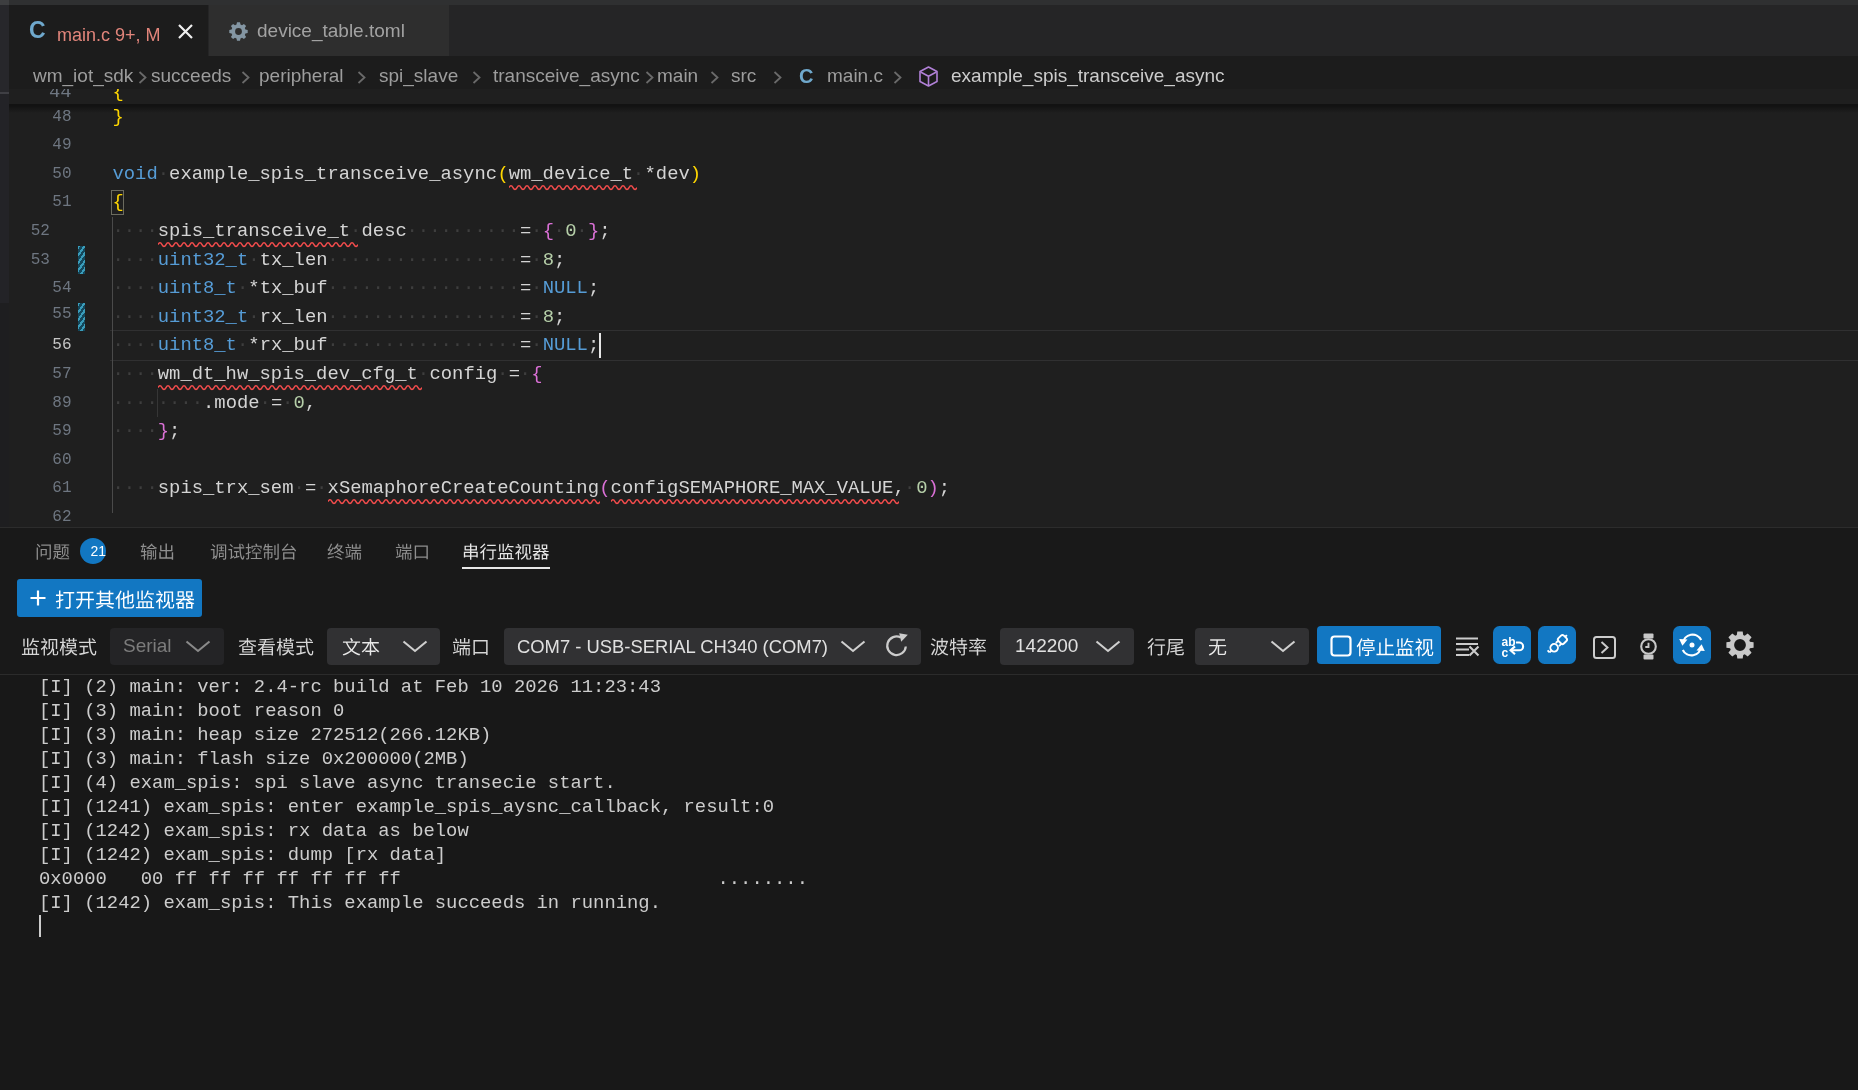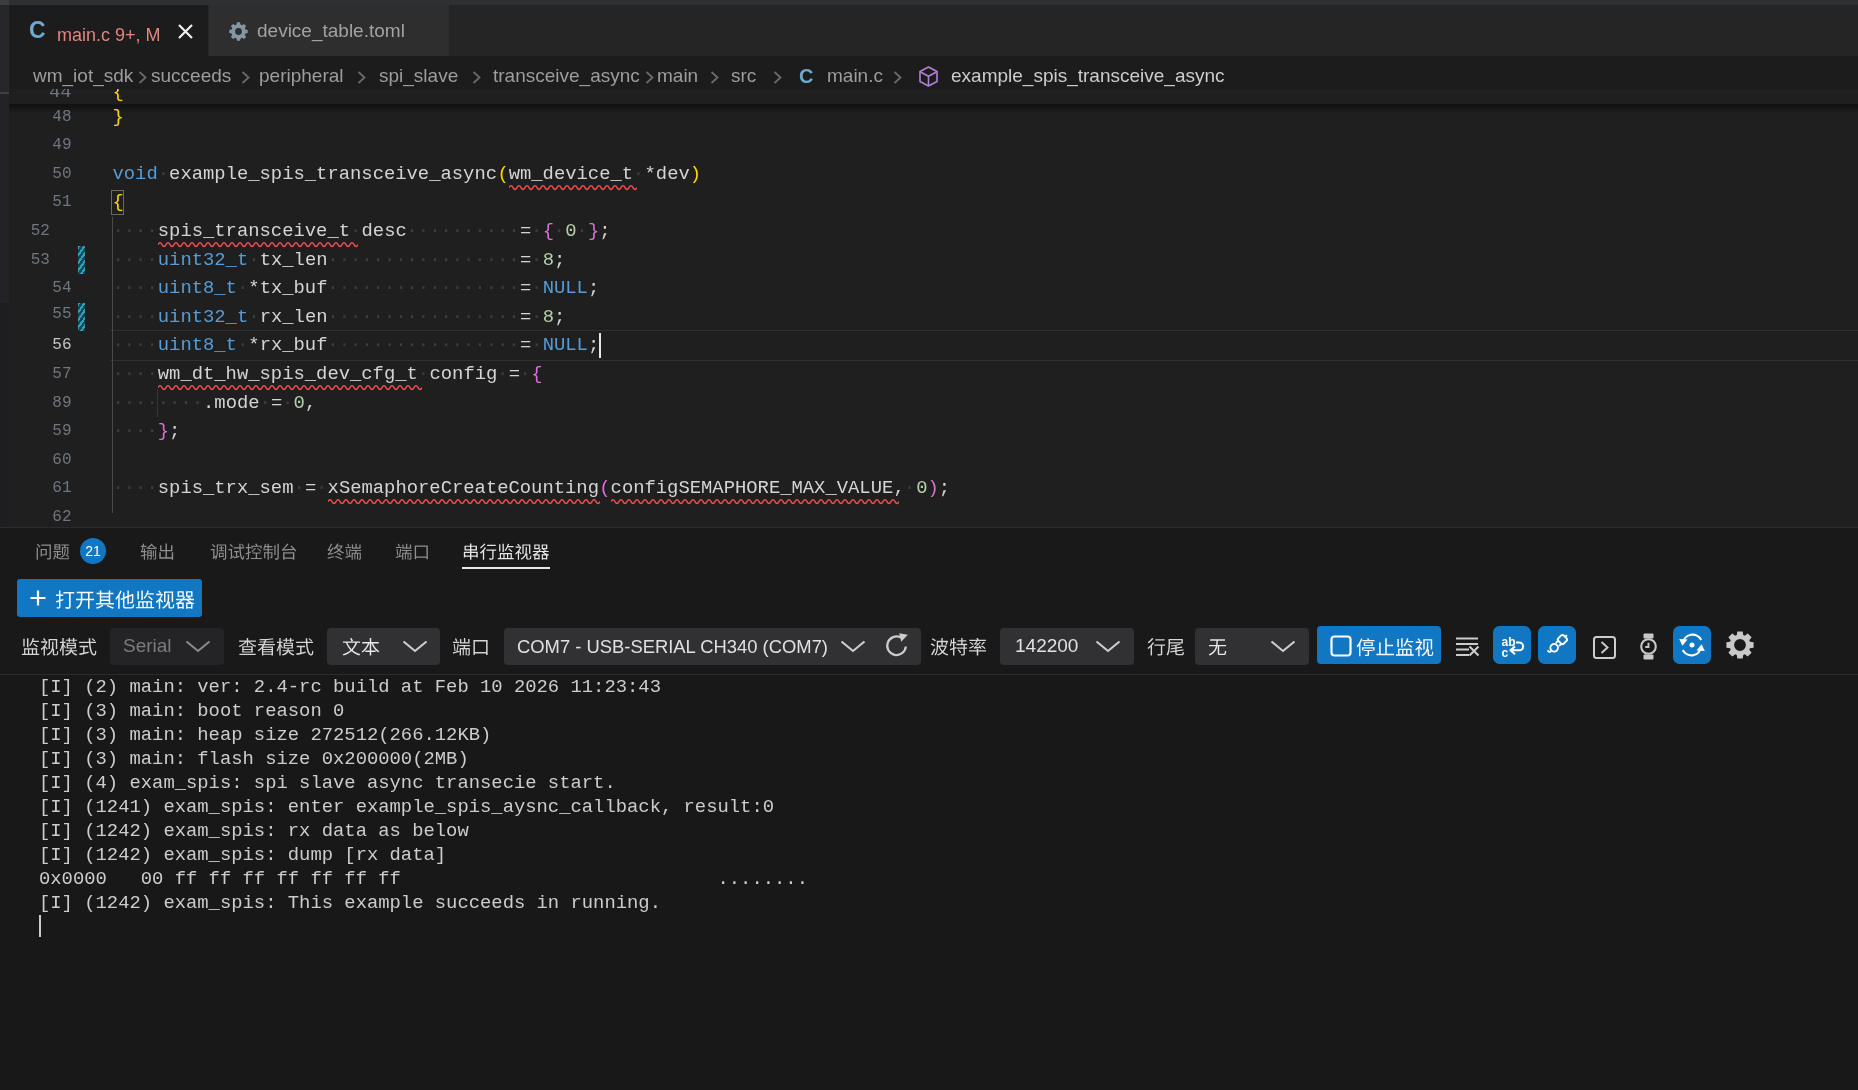--- a/index.html
+++ b/index.html
@@ -166,21 +166,21 @@
       <svg class="cjk" width="35.0" height="25.3" viewBox="0 0 35.0 25.3" style="--w:35.0px">
         <path fill="#8f8f8f" d="M0.8750000000000001 8.889999999999995V10.114999999999997H6.772500000000001V8.889999999999995ZM1.435 11.129999999999995C1.8200000000000003 13.107499999999996 2.1350000000000002 15.679999999999996 2.205 17.412499999999998L3.2550000000000003 17.22C3.1850000000000005 15.487499999999997 2.8525000000000005 12.949999999999996 2.45 10.954999999999997ZM2.6250000000000004 6.1249999999999964C3.0625000000000004 6.929999999999996 3.5700000000000003 8.032499999999995 3.7800000000000002 8.732499999999996L4.952500000000001 8.329999999999997C4.7250000000000005 7.6299999999999955 4.2175 6.5799999999999965 3.7450000000000006 5.774999999999995ZM7.1225000000000005 14.699999999999996V21.682499999999997H8.3125V15.837499999999997H9.852500000000001V21.525H10.902500000000002V15.837499999999997H12.512500000000001V21.49H13.562500000000002V15.837499999999997H15.190000000000001V20.474999999999998C15.190000000000001 20.632499999999997 15.137500000000001 20.685 14.980000000000002 20.685C14.840000000000002 20.702499999999997 14.402500000000002 20.702499999999997 13.912500000000001 20.685C14.052500000000002 20.982499999999998 14.227500000000001 21.419999999999998 14.280000000000001 21.734999999999996C15.0675 21.734999999999996 15.540000000000001 21.717499999999998 15.9075 21.525C16.275000000000002 21.349999999999998 16.345000000000002 21.0525 16.345000000000002 20.492499999999996V14.699999999999996H11.830000000000002L12.32 13.107499999999996H16.747500000000002V11.917499999999997H6.580000000000001V13.107499999999996H10.850000000000001C10.762500000000001 13.632499999999997 10.64 14.209999999999997 10.535 14.699999999999996ZM7.3325000000000005 6.474999999999996V10.639999999999997H16.135V6.474999999999996H14.875000000000002V9.484999999999996H12.232500000000002V5.634999999999996H10.972500000000002V9.484999999999996H8.557500000000001V6.474999999999996ZM5.075 10.797499999999996C4.865 12.914999999999996 4.445 15.994999999999997 4.025 17.902499999999996C2.8000000000000003 18.199999999999996 1.6450000000000002 18.4625 0.77 18.637499999999996L1.0675000000000001 19.949999999999996C2.7125000000000004 19.529999999999998 4.83 18.987499999999997 6.8950000000000005 18.4625L6.737500000000001 17.237499999999997L5.0575 17.6575C5.477500000000001 15.784999999999997 5.915000000000001 13.089999999999996 6.2125 11.007499999999997Z M19.7225 7.4374999999999964V21.262499999999996H21.0875V19.775H31.43V21.192499999999995H32.83V7.4374999999999964ZM21.0875 18.4275V8.749999999999996H31.43V18.4275Z"></path>
       </svg>
     </div>
 <div style="position:absolute;left:462.0px;top:538.3px;line-height:0">
       <svg class="cjk" width="87.5" height="25.3" viewBox="0 0 87.5 25.3" style="--w:87.5px">
         <path fill="#e7e7e7" d="M7.9975000000000005 15.067499999999995V17.622499999999995H3.1850000000000005V15.067499999999995ZM2.5200000000000005 7.6299999999999955V12.389999999999997H7.9975000000000005V13.842499999999998H1.8375000000000001V19.547499999999996H3.1850000000000005V18.794999999999998H7.9975000000000005V21.682499999999997H9.3975V18.794999999999998H14.350000000000001V19.512499999999996H15.750000000000002V13.842499999999998H9.3975V12.389999999999997H14.962500000000002V7.6299999999999955H9.3975V5.599999999999996H7.9975000000000005V7.6299999999999955ZM9.3975 15.067499999999995H14.350000000000001V17.622499999999995H9.3975ZM3.8500000000000005 8.802499999999997H7.9975000000000005V11.217499999999996H3.8500000000000005ZM9.3975 8.802499999999997H13.562500000000002V11.217499999999996H9.3975Z M25.1125 6.649999999999995V7.909999999999997H33.7225V6.649999999999995ZM22.1725 5.582499999999996C21.28 6.859999999999996 19.5825 8.417499999999997 18.1125 9.414999999999996C18.34 9.659999999999997 18.7075 10.167499999999997 18.8825 10.464999999999996C20.4575 9.344999999999995 22.26 7.6299999999999955 23.4325 6.107499999999996ZM24.3425 11.479999999999997V12.739999999999997H30.240000000000002V20.002499999999998C30.240000000000002 20.2825 30.1175 20.369999999999997 29.785000000000004 20.387499999999996C29.47 20.404999999999998 28.28 20.404999999999998 27.0375 20.352499999999996C27.23 20.737499999999997 27.4225 21.279999999999998 27.475 21.647499999999997C29.19 21.647499999999997 30.1875 21.647499999999997 30.7825 21.455C31.36 21.227499999999996 31.57 20.824999999999996 31.57 20.019999999999996V12.739999999999997H34.212500000000006V11.479999999999997ZM22.872500000000002 9.344999999999995C21.665 11.339999999999996 19.740000000000002 13.369999999999997 17.9375 14.664999999999996C18.2 14.927499999999997 18.6725 15.504999999999995 18.865000000000002 15.767499999999997C19.5125 15.242499999999996 20.195 14.612499999999997 20.86 13.929999999999996V21.752499999999998H22.155V12.494999999999997C22.89 11.619999999999996 23.555 10.709999999999996 24.115000000000002 9.799999999999995Z M46.095 11.182499999999996C47.3375 12.057499999999996 48.8775 13.299999999999997 49.595 14.122499999999997L50.645 13.317499999999995C49.875 12.512499999999996 48.335 11.304999999999996 47.0925 10.482499999999996ZM40.5475 5.652499999999996V13.982499999999996H41.86V5.652499999999996ZM37.1175 6.247499999999995V13.422499999999996H38.395V6.247499999999995ZM45.78 5.634999999999996C45.15 8.207499999999996 44.0125 10.657499999999997 42.5075 12.197499999999996C42.8225 12.389999999999997 43.3825 12.792499999999997 43.5925 12.984999999999996C44.4675 12.004999999999997 45.2375 10.709999999999996 45.885000000000005 9.257499999999997H51.52V8.067499999999995H46.375C46.6375 7.367499999999996 46.865 6.632499999999997 47.057500000000005 5.8799999999999955ZM37.8 15.032499999999997V20.037499999999998H35.805V21.227499999999996H51.7475V20.037499999999998H49.8575V15.032499999999997ZM39.025 20.037499999999998V16.169999999999995H41.370000000000005V20.037499999999998ZM42.595 20.037499999999998V16.169999999999995H44.975V20.037499999999998ZM46.182500000000005 20.037499999999998V16.169999999999995H48.58V20.037499999999998Z M60.37500000000001 6.457499999999996V15.767499999999997H61.65250000000001V7.612499999999995H67.06V15.767499999999997H68.3725V6.457499999999996ZM55.19500000000001 6.229999999999995C55.82500000000001 6.912499999999996 56.50750000000001 7.8749999999999964 56.822500000000005 8.522499999999996L57.89000000000001 7.822499999999996C57.57500000000001 7.2099999999999955 56.87500000000001 6.299999999999995 56.19250000000001 5.634999999999996ZM63.64750000000001 8.942499999999995V12.354999999999997C63.64750000000001 15.102499999999996 63.12250000000001 18.444999999999997 58.69500000000001 20.737499999999997C58.95750000000001 20.947499999999998 59.377500000000005 21.437499999999996 59.53500000000001 21.717499999999998C62.16000000000001 20.334999999999997 63.542500000000004 18.4625 64.2425 16.554999999999996V19.949999999999996C64.2425 21.1225 64.715 21.437499999999996 65.905 21.437499999999996H67.4975C69.02000000000001 21.437499999999996 69.2125 20.72 69.38750000000002 17.972499999999997C69.055 17.884999999999998 68.6175 17.709999999999997 68.28500000000001 17.447499999999998C68.215 19.967499999999998 68.12750000000001 20.439999999999998 67.51500000000001 20.439999999999998H66.09750000000001C65.60750000000002 20.439999999999998 65.4675 20.299999999999997 65.4675 19.81V15.469999999999997H64.575C64.8375 14.402499999999996 64.90750000000001 13.352499999999996 64.90750000000001 12.389999999999997V8.942499999999995ZM53.602500000000006 8.609999999999996V9.817499999999995H57.837500000000006C56.822500000000005 12.039999999999996 54.98500000000001 14.227499999999996 53.182500000000005 15.452499999999997C53.37500000000001 15.697499999999998 53.690000000000005 16.362499999999997 53.79500000000001 16.729999999999997C54.477500000000006 16.222499999999997 55.16000000000001 15.592499999999998 55.82500000000001 14.874999999999996V21.682499999999997H57.06750000000001V14.139999999999997C57.68000000000001 14.927499999999997 58.432500000000005 15.924999999999997 58.782500000000006 16.467499999999998L59.62250000000001 15.417499999999997C59.290000000000006 15.032499999999997 58.065000000000005 13.632499999999997 57.400000000000006 12.914999999999996C58.24000000000001 11.724999999999996 58.95750000000001 10.394999999999996 59.447500000000005 9.029999999999996L58.74750000000001 8.557499999999996L58.502500000000005 8.609999999999996Z M73.43 7.524999999999997H76.405V9.992499999999996H73.43ZM80.885 7.524999999999997H84.035V9.992499999999996H80.885ZM80.745 11.829999999999997C81.48 12.109999999999996 82.355 12.547499999999996 82.95 12.949999999999996H77.91C78.3125 12.389999999999997 78.6625 11.812499999999996 78.9425 11.234999999999996L77.64750000000001 10.989999999999997V6.387499999999996H72.24V11.129999999999995H77.5425C77.2625 11.742499999999996 76.86 12.354999999999997 76.37 12.949999999999996H70.91V14.122499999999997H75.215C74.025 15.172499999999996 72.4675 16.117499999999996 70.525 16.834999999999997C70.7875 17.08 71.12 17.534999999999997 71.26 17.832499999999996L72.24 17.412499999999998V21.699999999999996H73.465V21.192499999999995H76.3875V21.595H77.64750000000001V16.292499999999997H74.305C75.3375 15.627499999999998 76.2125 14.892499999999997 76.93 14.122499999999997H80.185C80.92 14.927499999999997 81.8825 15.679999999999996 82.9325 16.292499999999997H79.7125V21.699999999999996H80.92V21.192499999999995H84.035V21.595H85.3125V17.429999999999996L86.17 17.709999999999997C86.345 17.394999999999996 86.7125 16.904999999999998 87.01 16.659999999999997C85.1025 16.205 83.1425 15.259999999999996 81.8125 14.122499999999997H86.6075V12.949999999999996H83.545L84.0175 12.442499999999995C83.44 11.987499999999997 82.32 11.444999999999997 81.4275 11.129999999999995ZM79.6775 6.387499999999996V11.129999999999995H85.3125V6.387499999999996ZM73.465 20.037499999999998V17.447499999999998H76.3875V20.037499999999998ZM80.92 20.037499999999998V17.447499999999998H84.035V20.037499999999998Z"></path>
       </svg>
     </div>
 <div class="abs" style="left:462px;top:567px;width:88px;height:1.6px;background:#e7e7e7"></div>
-<div class="abs" style="left:80px;top:538px;width:26px;height:26px;border-radius:13px;background:#1277c2;color:#fff;font-size:14px;line-height:26px;text-align:center">21</div>
+<div class="abs" style="left:80px;top:538px;width:26px;height:26px;border-radius:13px;background:#1277c2;color:#fff;font-size:14px;line-height:26px;text-align:right">21</div>
 <div class="abs" style="left:17px;top:579px;width:185px;height:38px;border-radius:3px;background:#1277c2"></div>
 <svg style="position:absolute;left:29.0px;top:589.0px" width="18" height="18" viewBox="0 0 18 18">
       <path d="M9 1.5 V16.5 M1.5 9 H16.5" stroke="#fff" stroke-width="2.2"></path>
     </svg>
 <div style="position:absolute;left:55.0px;top:583.5px;line-height:0">
       <svg class="cjk" width="140.0" height="29.0" viewBox="0 0 140.0 29.0" style="--w:140.0px">
         <path fill="#ffffff" d="M3.98 6.399999999999999V10.44H0.96V11.879999999999999H3.98V16.14C2.7800000000000002 16.46 1.68 16.759999999999998 0.78 16.98L1.24 18.48L3.98 17.68V22.8C3.98 23.08 3.86 23.18 3.58 23.18C3.3200000000000003 23.2 2.44 23.2 1.5 23.18C1.7 23.58 1.92 24.2 1.98 24.599999999999998C3.38 24.599999999999998 4.2 24.56 4.74 24.32C5.26 24.08 5.46 23.66 5.46 22.82V17.24L8.46 16.34L8.26 14.92L5.46 15.719999999999999V11.879999999999999H8.24V10.44H5.46V6.399999999999999ZM8.36 8.079999999999998V9.579999999999998H14.06V22.58C14.06 22.96 13.92 23.08 13.52 23.08C13.08 23.12 11.64 23.12 10.16 23.06C10.4 23.5 10.68 24.24 10.78 24.68C12.68 24.68 13.94 24.66 14.68 24.4C15.4 24.14 15.66 23.62 15.66 22.599999999999998V9.579999999999998H19.22V8.079999999999998Z M32.980000000000004 9.139999999999999V14.84H27.38V13.979999999999999V9.139999999999999ZM21.04 14.84V16.28H25.759999999999998C25.48 19.02 24.46 21.7 21.08 23.759999999999998C21.48 24.02 22.02 24.52 22.28 24.88C25.98 22.54 27.02 19.419999999999998 27.3 16.28H32.980000000000004V24.82H34.519999999999996V16.28H38.980000000000004V14.84H34.519999999999996V9.139999999999999H38.36V7.699999999999999H21.78V9.139999999999999H25.86V13.979999999999999L25.84 14.84Z M51.46 21.9C53.82 22.779999999999998 56.2 23.86 57.6 24.72L58.980000000000004 23.72C57.42 22.9 54.86 21.78 52.5 20.96ZM47.22 20.84C45.82 21.82 43.06 22.98 40.9 23.62C41.22 23.919999999999998 41.66 24.439999999999998 41.88 24.759999999999998C44.04 24.06 46.78 22.9 48.56 21.78ZM53.72 6.419999999999998V8.739999999999998H46.26V6.419999999999998H44.78V8.739999999999998H41.66V10.139999999999999H44.78V19.1H41.08V20.5H58.92V19.1H55.22V10.139999999999999H58.44V8.739999999999998H55.22V6.419999999999998ZM46.26 19.1V16.9H53.72V19.1ZM46.26 10.139999999999999H53.72V12.139999999999999H46.26ZM46.26 13.44H53.72V15.62H46.26Z M67.96 8.399999999999999V13.68L65.42 14.659999999999998L66.0 16.0L67.96 15.239999999999998V21.759999999999998C67.96 23.96 68.66 24.54 71.08 24.54C71.62 24.54 75.74 24.54 76.3 24.54C78.52 24.54 79.02 23.64 79.26 20.86C78.82 20.759999999999998 78.22 20.5 77.86 20.259999999999998C77.7 22.62 77.5 23.16 76.26 23.16C75.38 23.16 71.82 23.16 71.12 23.16C69.7 23.16 69.44 22.919999999999998 69.44 21.759999999999998V14.659999999999998L72.4 13.499999999999998V20.34H73.82V12.959999999999999L76.94 11.739999999999998C76.92 14.879999999999999 76.88 16.96 76.74000000000001 17.5C76.6 18.02 76.4 18.099999999999998 76.03999999999999 18.099999999999998C75.8 18.099999999999998 75.06 18.119999999999997 74.52 18.08C74.7 18.439999999999998 74.84 19.04 74.88 19.48C75.5 19.5 76.36 19.48 76.92 19.34C77.53999999999999 19.18 77.96000000000001 18.799999999999997 78.12 17.88C78.3 17.02 78.36 14.139999999999999 78.36 10.499999999999998L78.44 10.239999999999998L77.4 9.819999999999999L77.12 10.04L76.94 10.2L73.82 11.399999999999999V6.439999999999998H72.4V11.959999999999999L69.44 13.1V8.399999999999999ZM65.32 6.48C64.2 9.52 62.34 12.52 60.36 14.459999999999999C60.64 14.799999999999999 61.06 15.559999999999999 61.2 15.899999999999999C61.88 15.18 62.56 14.36 63.2 13.459999999999999V24.759999999999998H64.68V11.139999999999999C65.46 9.78 66.16 8.34 66.72 6.899999999999999Z M92.68 12.78C94.1 13.78 95.86 15.2 96.68 16.14L97.88 15.219999999999999C97.0 14.299999999999999 95.24 12.92 93.82 11.979999999999999ZM86.34 6.459999999999997V15.98H87.84V6.459999999999997ZM82.42 7.140000000000001V15.34H83.88V7.140000000000001ZM92.32 6.439999999999998C91.6 9.379999999999999 90.3 12.18 88.58 13.94C88.94 14.159999999999998 89.58 14.62 89.82 14.84C90.82 13.719999999999999 91.7 12.239999999999998 92.44 10.579999999999998H98.88V9.219999999999999H93.0C93.3 8.419999999999998 93.56 7.579999999999998 93.78 6.719999999999999ZM83.2 17.18V22.9H80.92V24.259999999999998H99.14V22.9H96.98V17.18ZM84.6 22.9V18.48H87.28V22.9ZM88.68 22.9V18.48H91.4V22.9ZM92.78 22.9V18.48H95.52V22.9Z M109.0 7.379999999999999V18.02H110.46000000000001V8.7H116.64V18.02H118.14V7.379999999999999ZM103.08 7.119999999999997C103.8 7.899999999999999 104.58 8.999999999999998 104.94 9.739999999999998L106.16 8.94C105.8 8.239999999999998 105.0 7.199999999999999 104.22 6.439999999999998ZM112.74 10.219999999999999V14.12C112.74 17.259999999999998 112.14 21.08 107.08 23.7C107.38 23.939999999999998 107.86 24.5 108.04 24.82C111.04 23.24 112.62 21.099999999999998 113.42 18.919999999999998V22.8C113.42 24.14 113.96000000000001 24.5 115.32 24.5H117.14C118.88 24.5 119.1 23.68 119.3 20.54C118.92 20.439999999999998 118.42 20.24 118.03999999999999 19.939999999999998C117.96000000000001 22.82 117.86 23.36 117.16 23.36H115.54C114.98 23.36 114.82 23.2 114.82 22.64V17.68H113.8C114.1 16.46 114.18 15.259999999999998 114.18 14.159999999999998V10.219999999999999ZM101.26 9.84V11.219999999999999H106.1C104.94 13.76 102.84 16.259999999999998 100.78 17.66C101.0 17.939999999999998 101.36 18.7 101.48 19.119999999999997C102.26 18.54 103.04 17.82 103.8 17.0V24.78H105.22V16.16C105.92 17.06 106.78 18.2 107.18 18.82L108.14 17.619999999999997C107.76 17.18 106.36 15.579999999999998 105.6 14.76C106.56 13.399999999999999 107.38 11.879999999999999 107.94 10.319999999999999L107.14 9.78L106.86 9.84Z M123.92 8.6H127.32V11.42H123.92ZM132.44 8.6H136.04V11.42H132.44ZM132.28 13.52C133.12 13.84 134.12 14.34 134.8 14.799999999999999H129.04C129.5 14.159999999999998 129.9 13.499999999999998 130.22 12.84L128.74 12.559999999999999V7.299999999999999H122.56V12.719999999999999H128.62C128.3 13.42 127.84 14.12 127.28 14.799999999999999H121.04V16.14H125.96C124.6 17.34 122.82 18.419999999999998 120.6 19.24C120.9 19.52 121.28 20.04 121.44 20.38L122.56 19.9V24.8H123.96V24.22H127.3V24.68H128.74V18.619999999999997H124.92C126.1 17.86 127.1 17.02 127.92 16.14H131.64C132.48 17.06 133.58 17.919999999999998 134.78 18.619999999999997H131.1V24.8H132.48V24.22H136.04V24.68H137.5V19.919999999999998L138.48 20.24C138.68 19.88 139.1 19.32 139.44 19.04C137.26 18.52 135.02 17.439999999999998 133.5 16.14H138.98V14.799999999999999H135.48L136.02 14.219999999999999C135.36 13.7 134.08 13.079999999999998 133.06 12.719999999999999ZM131.06 7.299999999999999V12.719999999999999H137.5V7.299999999999999ZM123.96 22.9V19.939999999999998H127.3V22.9ZM132.48 22.9V19.939999999999998H136.04V22.9Z"></path>
       </svg>
     </div>
 <div style="position:absolute;left:21.0px;top:632.2px;line-height:0">

